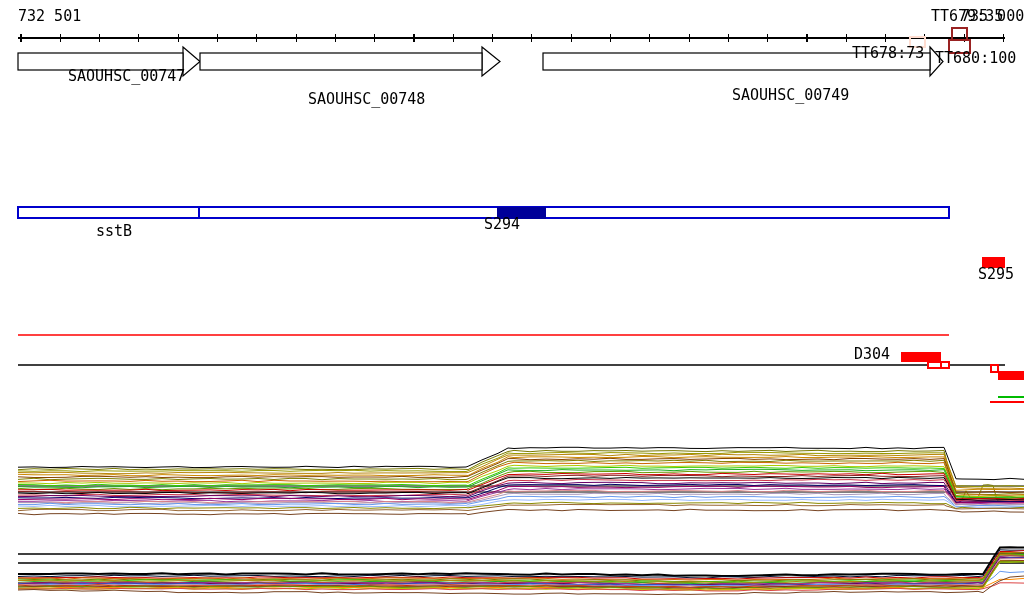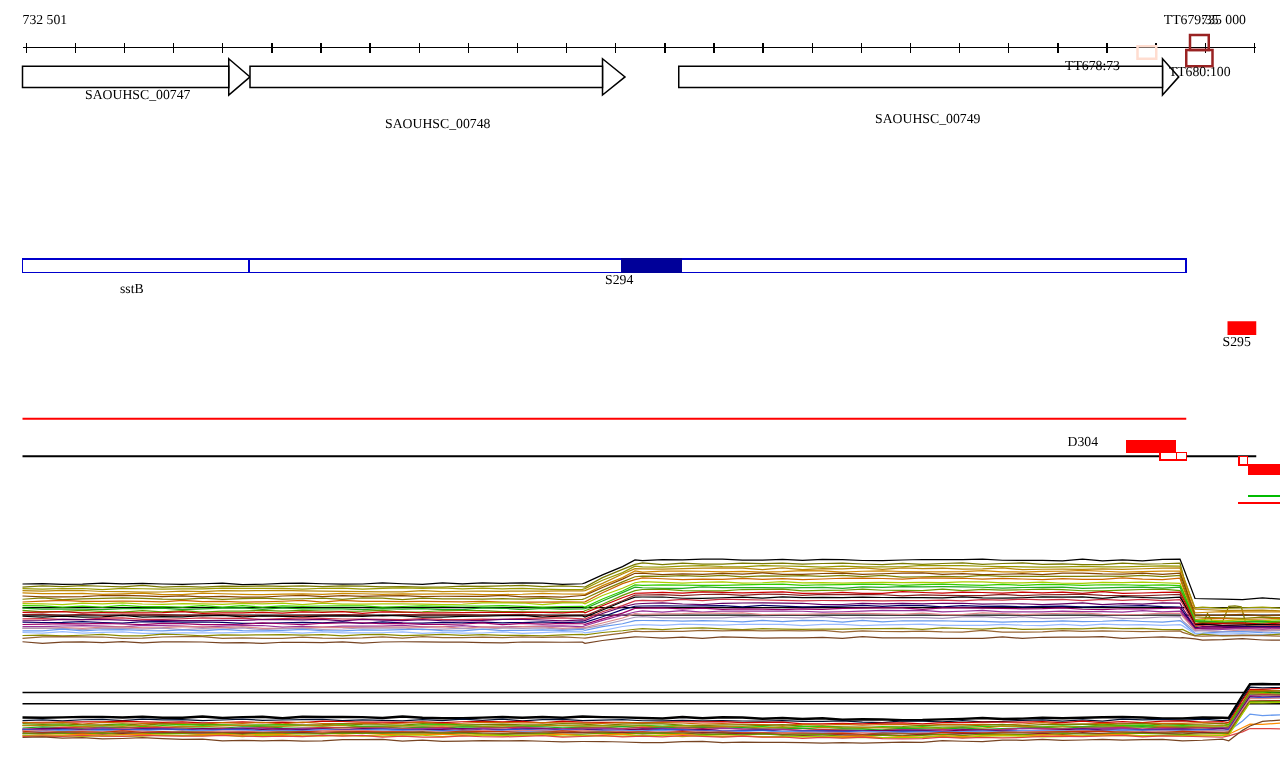--- a/index.html
+++ b/index.html
@@ -1,19 +1,19 @@
 <!DOCTYPE html>
 <html><head>
 <meta charset="utf-8">
 <style>
   html,body{margin:0;padding:0;background:#fff;}
   .screen{position:relative;width:1024px;height:611px;background:#ffffff;overflow:hidden;
           font-family:"DejaVu Sans Mono","Liberation Mono",monospace;}
   svg{position:absolute;left:0;top:0;}
-  .lbl{position:absolute;font-size:11px;line-height:11px;color:#000;white-space:pre;letter-spacing:0;font-family:Liberation Serif, serif;}
+  .lbl{position:absolute;font-size:15px;line-height:11px;color:#000;white-space:pre;letter-spacing:0;}
 </style>
 </head>
 <body>
 
 <div class="screen">
   <svg id="gfx" width="1024" height="611">
       <g shape-rendering="crispEdges">
         <line x1="18" y1="38" x2="1005" y2="38" stroke="#000" stroke-width="1.2"></line>
         <line x1="21" y1="34" x2="21" y2="42" stroke="#000" stroke-width="1.1"></line>
         <line x1="60.3" y1="34" x2="60.3" y2="42" stroke="#000" stroke-width="1.1"></line>
@@ -136,19 +136,19 @@
     </svg>
 
   <span class="lbl" style="left:18px;top:11px">732 501</span>
   <span class="lbl" style="left:961px;top:11px">735 000</span>
   <span class="lbl" style="left:931px;top:11px">TT679:35</span>
   <span class="lbl" style="left:852px;top:48px">TT678:73</span>
   <span class="lbl" style="left:935px;top:53px">TT680:100</span>
 
   <span class="lbl" style="left:68px;top:71px">SAOUHSC_00747</span>
   <span class="lbl" style="left:308px;top:94px">SAOUHSC_00748</span>
-  <span class="lbl" style="left:700px;top:90px">SAOUHSC_00749</span>
+  <span class="lbl" style="left:732px;top:90px">SAOUHSC_00749</span>
 
   <span class="lbl" style="left:96px;top:226px">sstB</span>
   <span class="lbl" style="left:484px;top:219px">S294</span>
   <span class="lbl" style="left:978px;top:269px">S295</span>
   <span class="lbl" style="left:854px;top:349px">D304</span>
 </div>
 
 </body></html>

